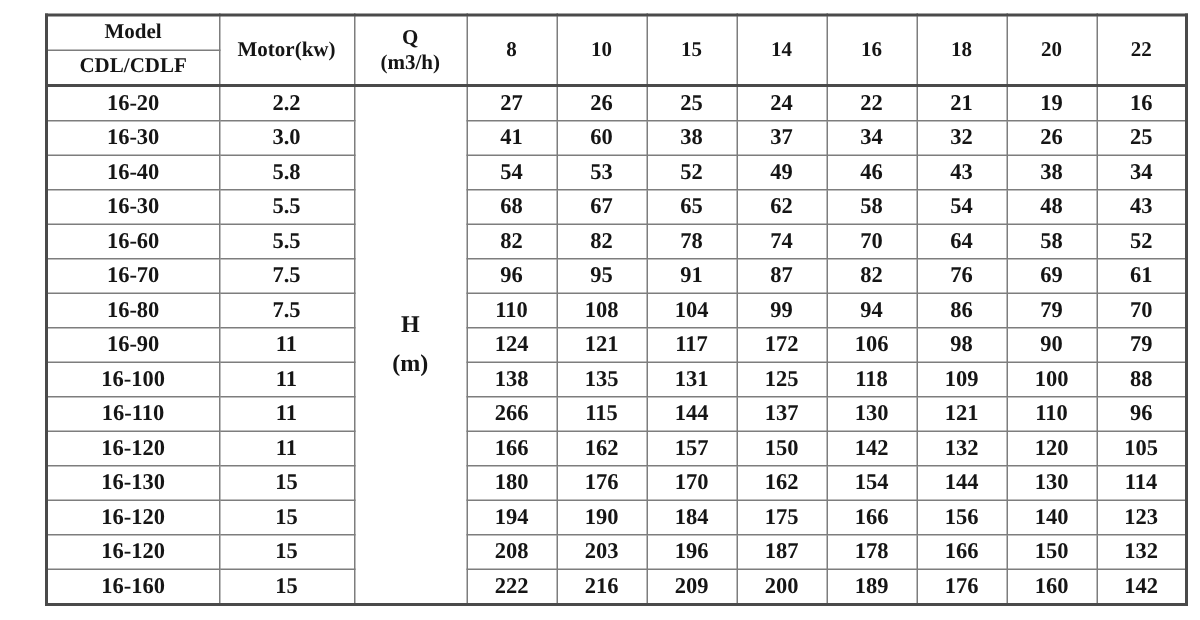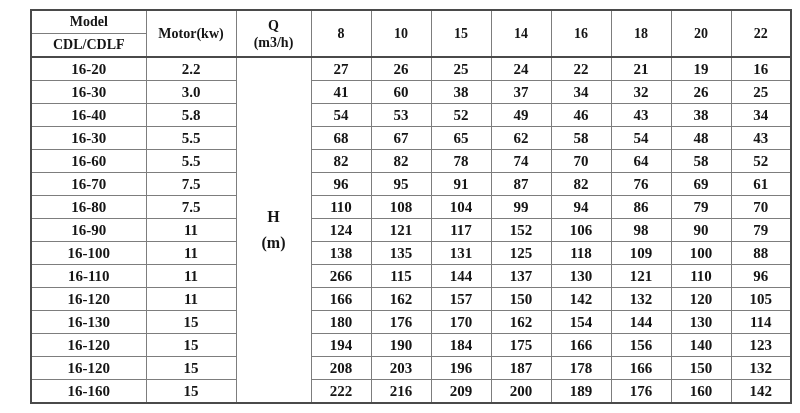--- a/index.html
+++ b/index.html
@@ -186,21 +186,21 @@
           <td>86</td>
           <td>79</td>
           <td>70</td>
         </tr>
         <tr>
           <td>16-90</td>
           <td>11</td>
           <td>124</td>
           <td>121</td>
           <td>117</td>
-          <td>152</td>
+          <td>172</td>
           <td>106</td>
           <td>98</td>
           <td>90</td>
           <td>79</td>
         </tr>
         <tr>
           <td>16-100</td>
           <td>11</td>
           <td>138</td>
           <td>135</td>

